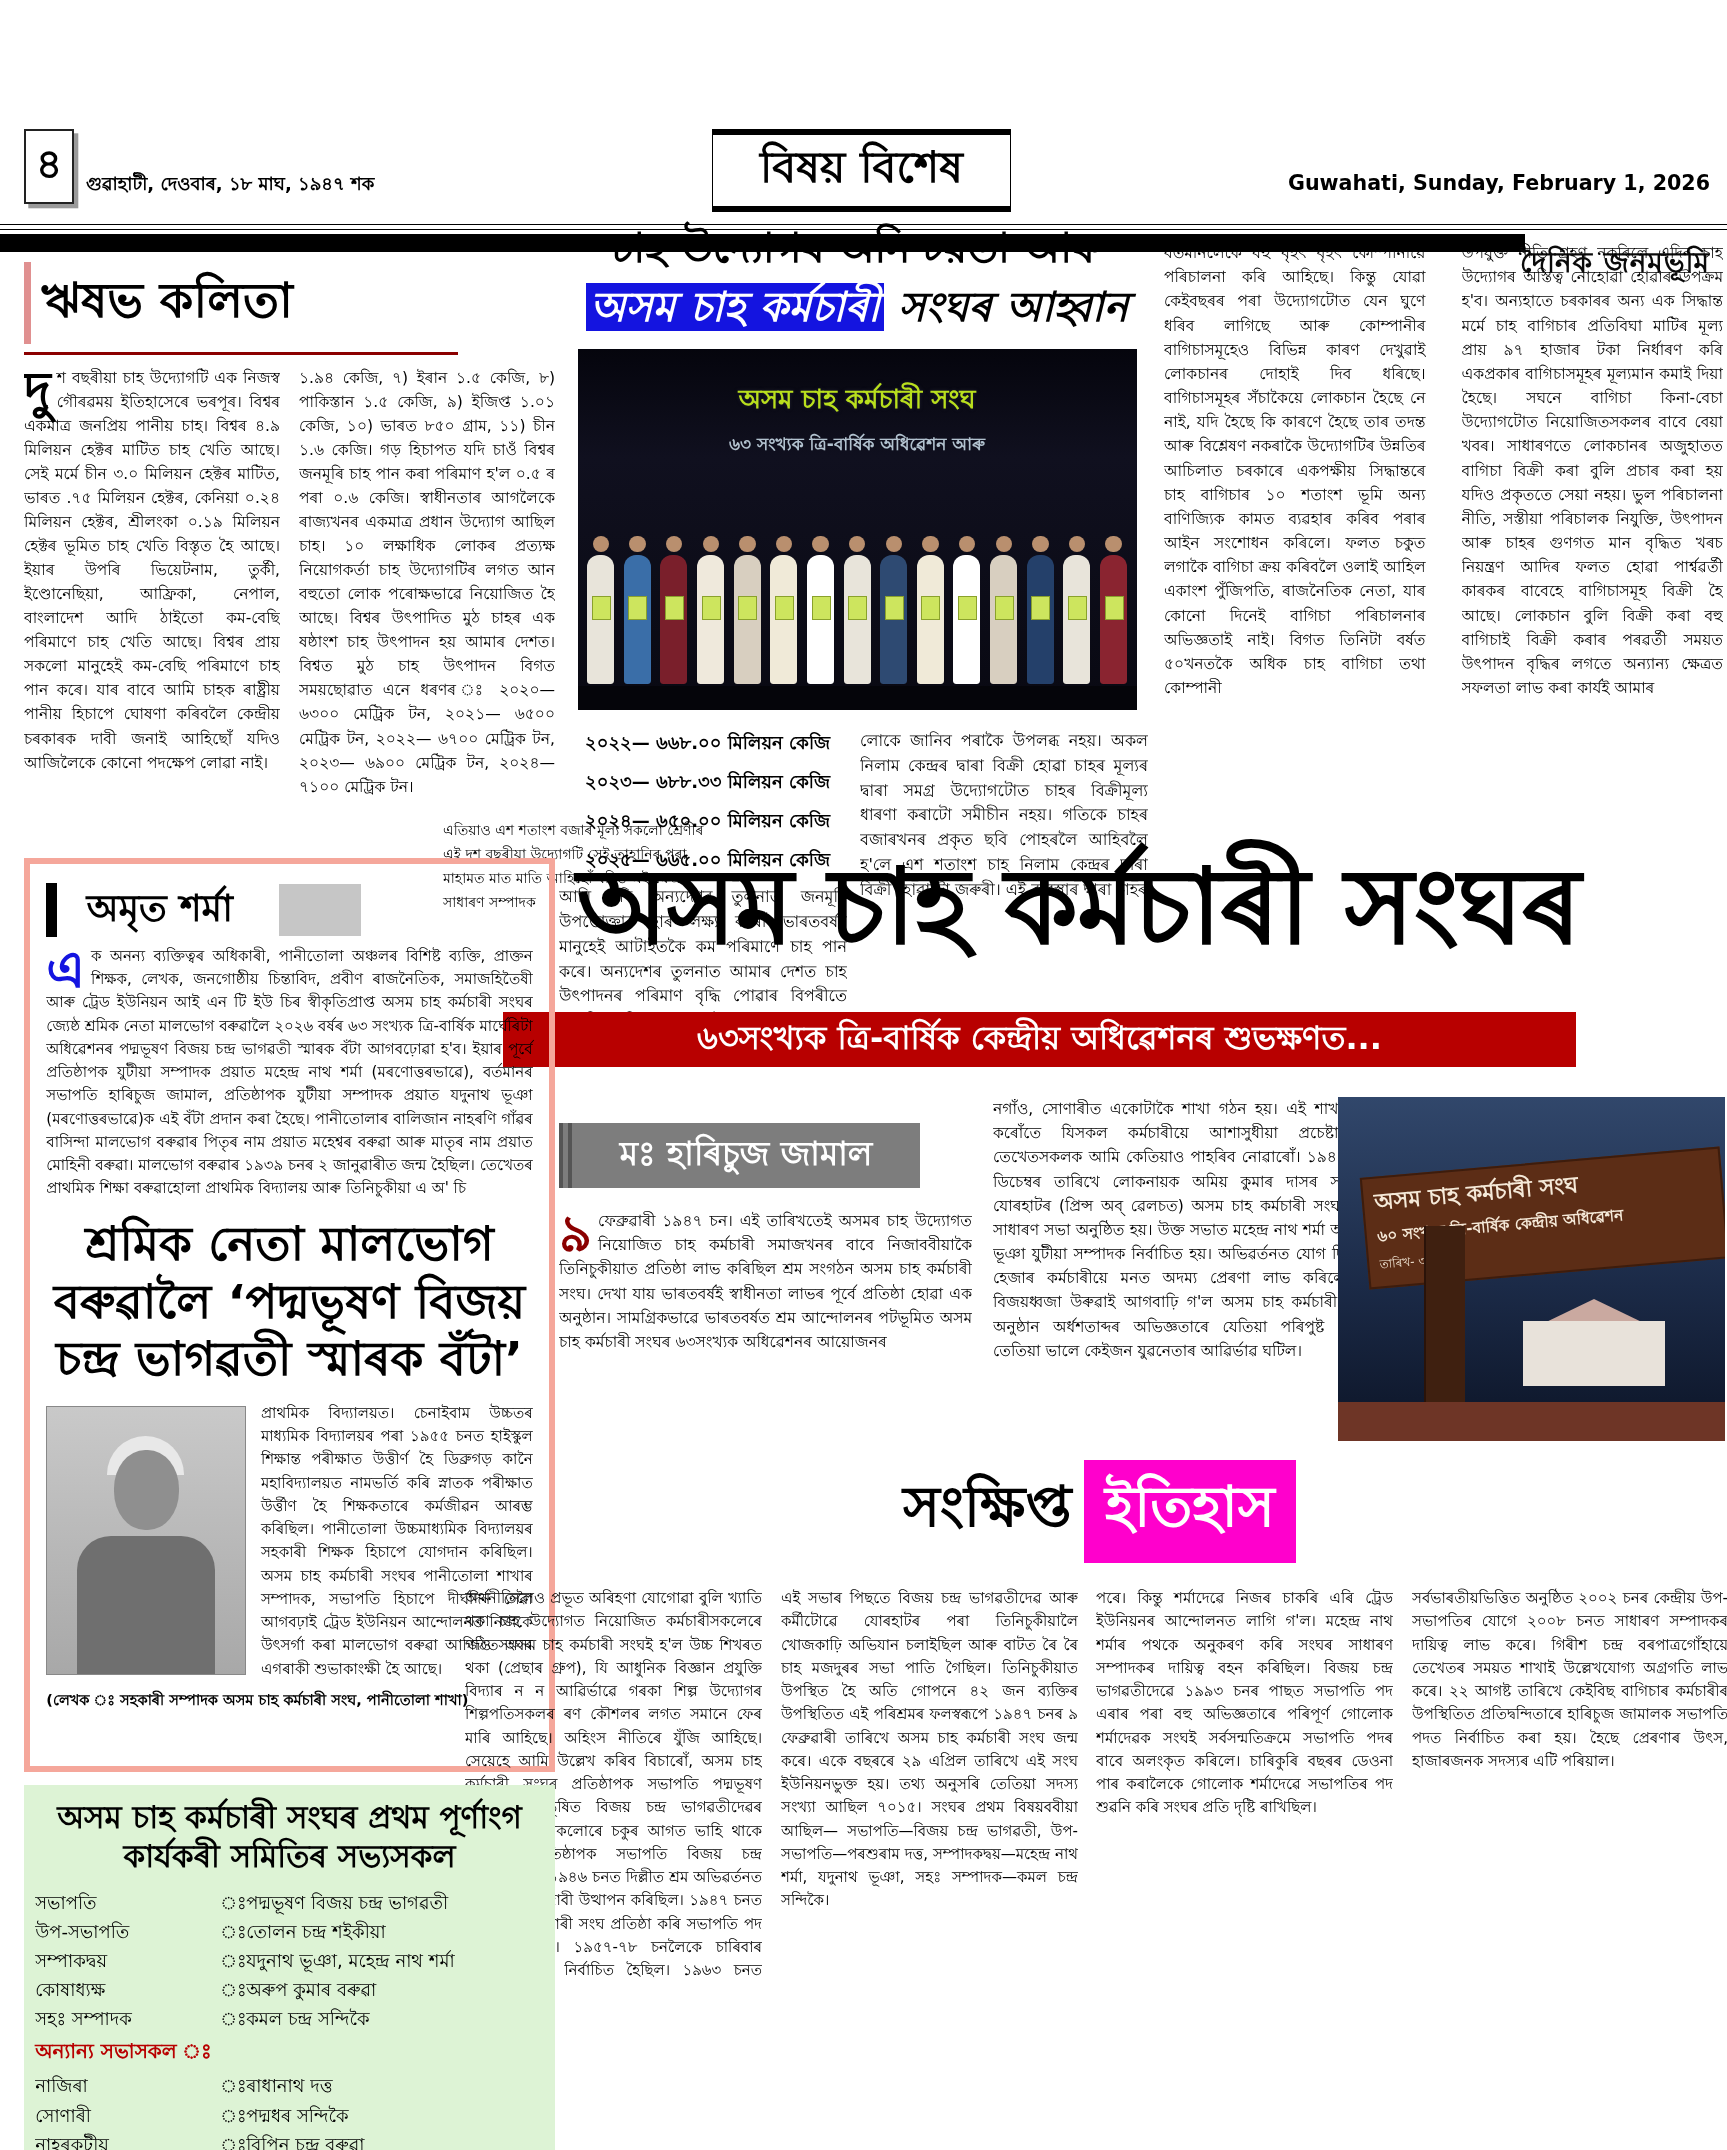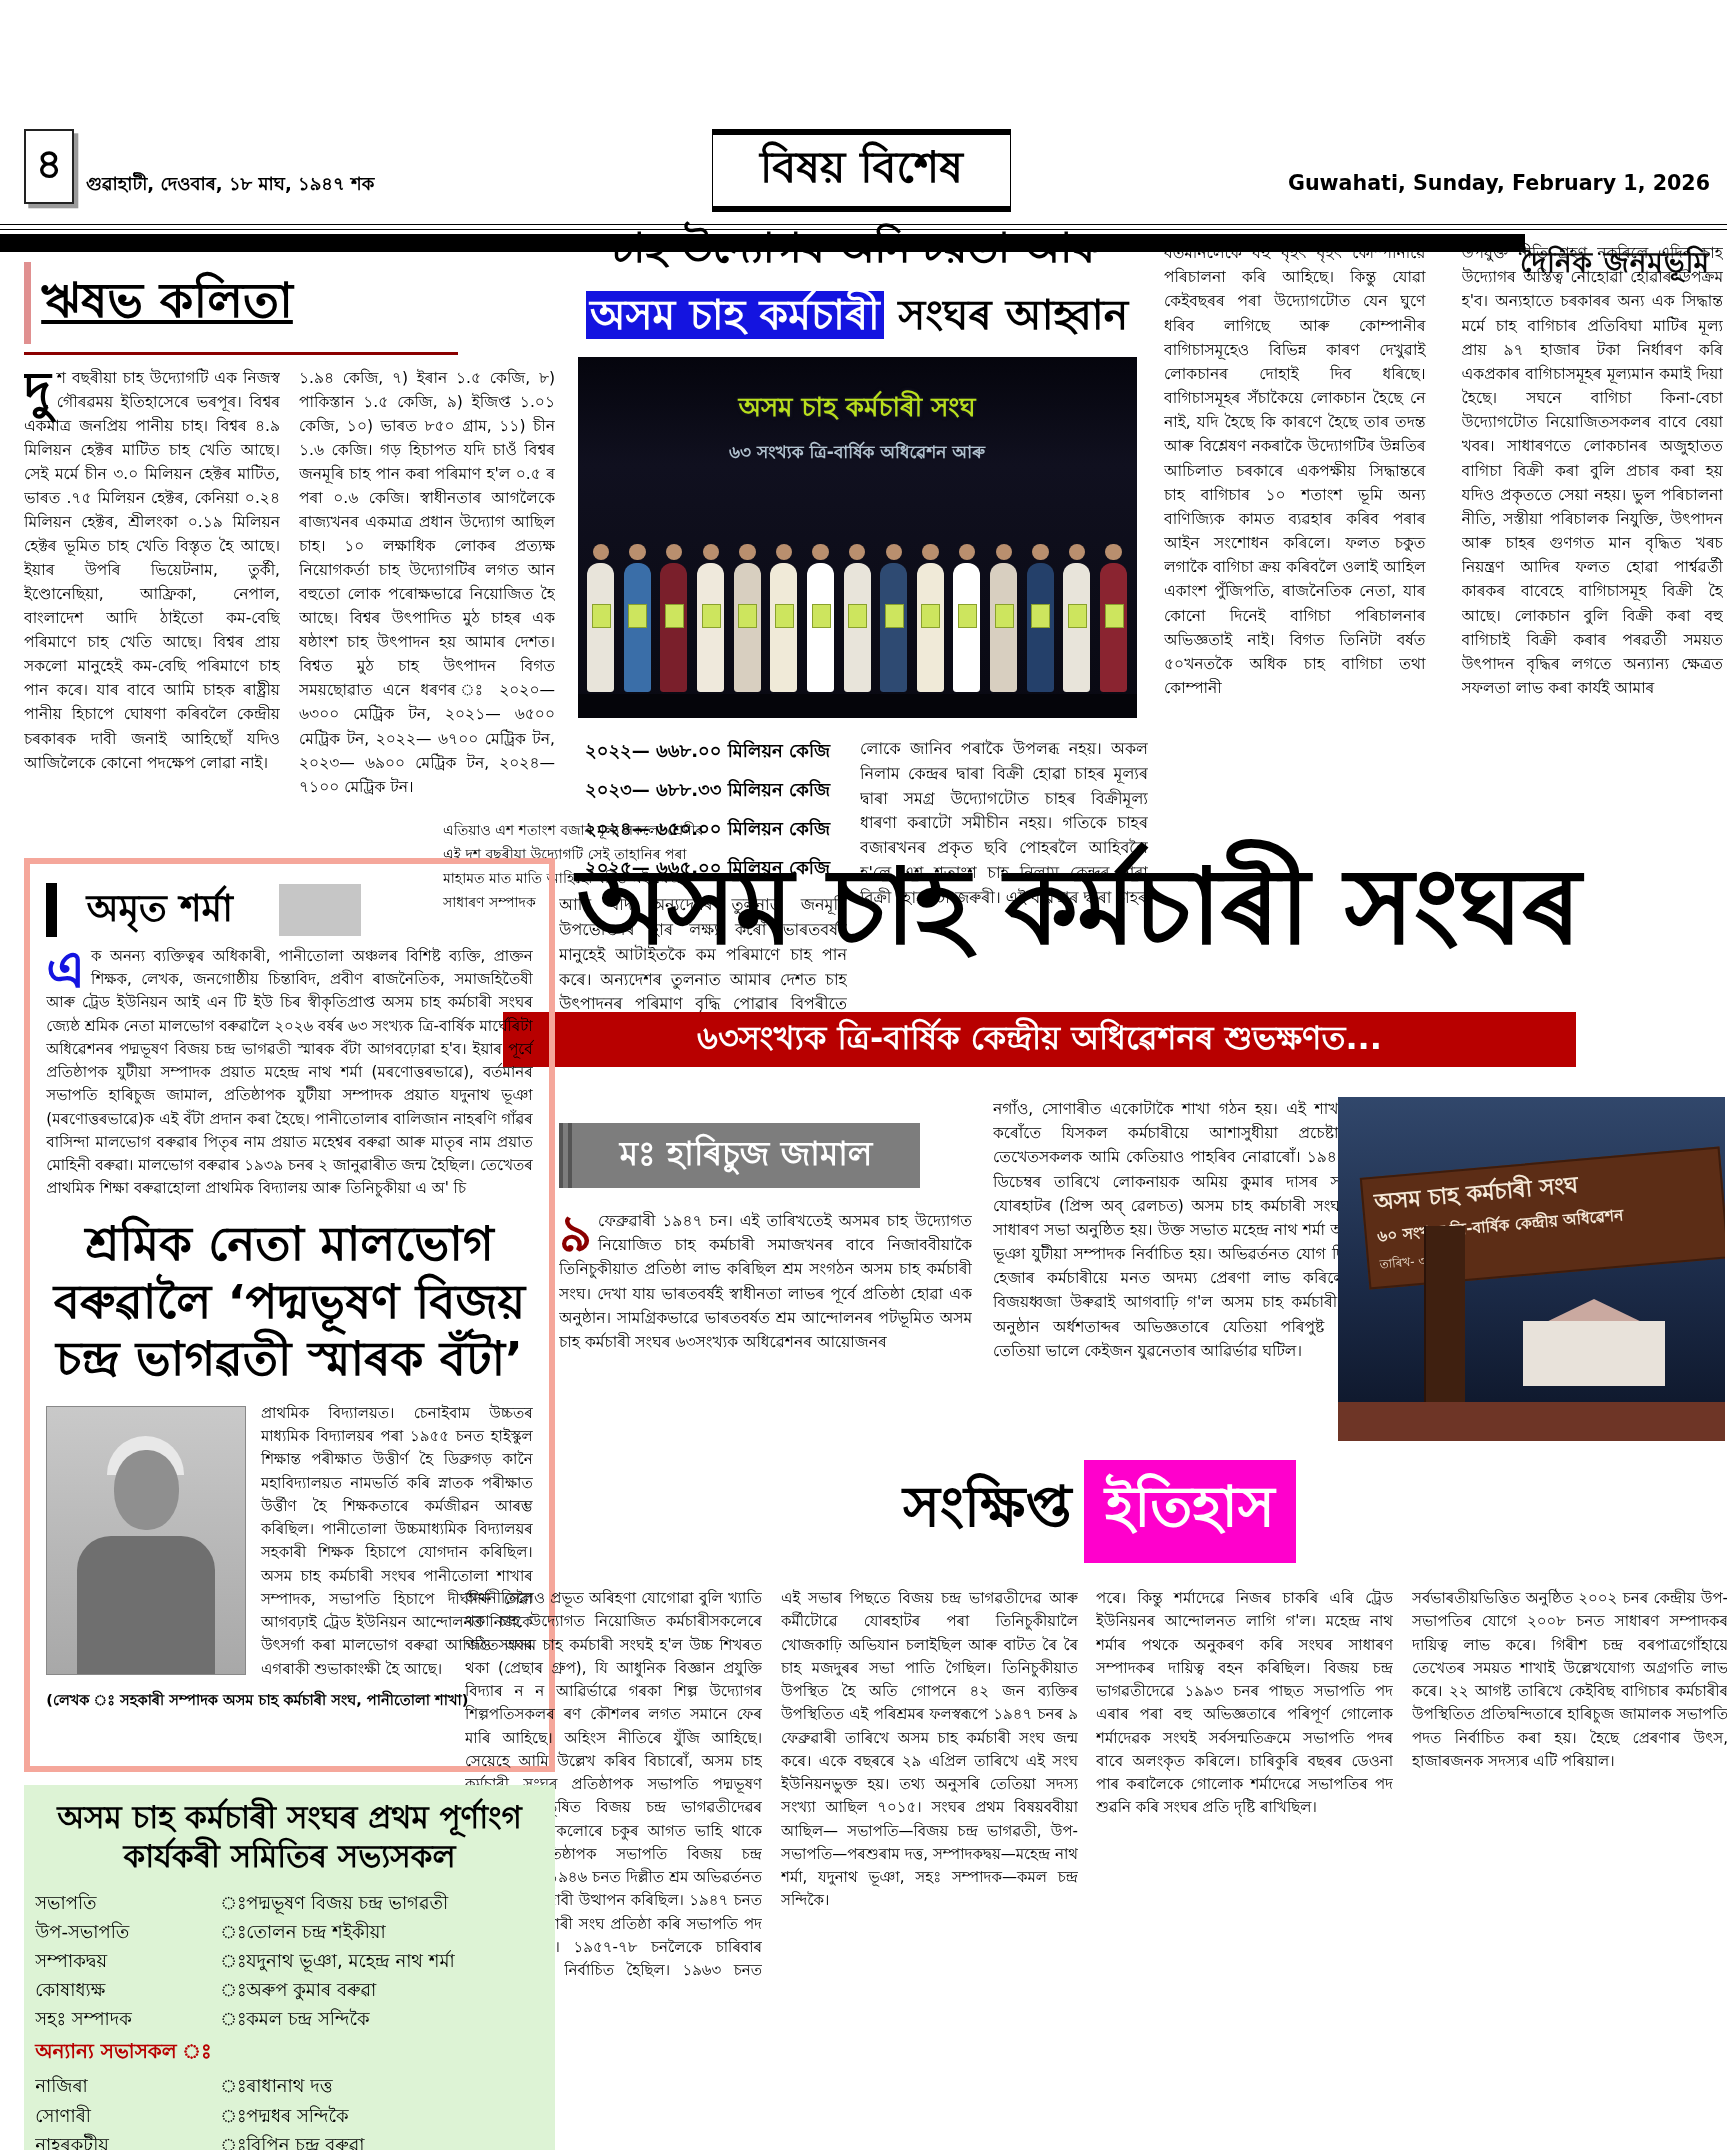--- a/index.html
+++ b/index.html
@@ -17,34 +17,34 @@
   #section-box{left:712px;top:129px;width:297px;height:71px;border-left:1.7px solid #000;border-right:1.7px solid #000;
      border-top:6.9px solid #000;border-bottom:6.9px solid #000;display:flex;align-items:center;justify-content:center;
      font-size:43px;font-weight:bold;}
   #date-right{right:17px;top:171px;font-size:20.6px;font-weight:bold;}
   #masthead{right:17px;top:241px;font-size:28px;font-weight:bold;color:#0a0a0a;letter-spacing:0.9px;}
   #rule-thin{left:0;top:224px;width:1727px;height:4.3px;border-top:1.7px solid #000;border-bottom:1.7px solid #000;}
   #rule-thick{left:0;top:234px;width:1525px;height:18px;background:#000;}
 
   
   #left-art{left:24px;top:262px;width:531px;}
-  #left-art .authrow{display:flex;align-items:center;gap:10.3px;text-decoration:underline;}
+  #left-art .authrow{display:flex;align-items:center;gap:10.3px;}
   #left-art .redbar{width:6.9px;height:82px;background:#e09090;}
   #left-art .author{font-size:48px;font-weight:bold;}
   #left-art .underline{width:434px;height:3.4px;background:#8b0000;margin:7.7px 0 11.2px 0;}
   #left-art .cols{display:flex;gap:19px;}
   #left-art .col{width:256px;font-size:15.5px;line-height:1.55;height:439px;}
   .dropcap{float:left;font-size:51px;line-height:.85;font-weight:bold;padding:2.6px 6px 0 0;}
   .dropcap.blue{color:#1414e0;}
   .dropcap.red{color:#8b0000;}
 
   
   #top-art{left:559px;top:224px;width:596px;}
   #top-art .h1{font-size:41px;font-weight:bold;text-align:center;line-height:1.2;}
-  #top-art .h2{font-size:41px;font-weight:bold;text-align:center;line-height:1.25;margin-top:17px;}
+  #top-art .h2{font-size:41px;font-weight:bold;text-align:center;line-height:1.25;margin-top:9px;font-style:italic;}
   #top-art .hl{background:#1414e0;color:#fff;padding:0 4.3px;}
   #group-photo{position:relative;width:559px;height:361px;margin:15.5px auto 0 auto;
      background:linear-gradient(#05050d 0%,#10101f 30%,#090912 100%);overflow:hidden;}
   #group-photo .banner1{position:absolute;top:30px;width:100%;text-align:center;
      color:#b9df1d;font-size:26px;font-weight:bold;text-shadow:0 0 3.4px #223;}
   #group-photo .banner2{position:absolute;top:82px;width:100%;text-align:center;
      color:#cfe2ef;font-size:17px;font-weight:bold;opacity:.85;}
   #group-photo .people{position:absolute;bottom:26px;left:0;width:100%;display:flex;
      justify-content:space-evenly;align-items:flex-end;}
   #group-photo .stage{position:absolute;bottom:0;left:0;width:100%;height:24px;background:#05050a;}

